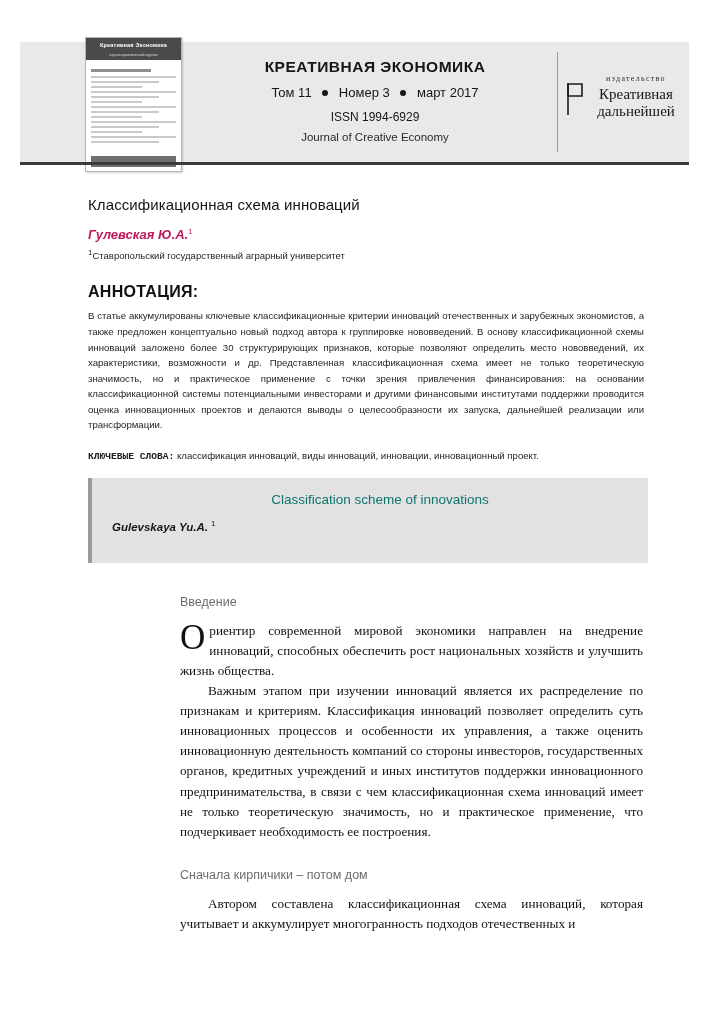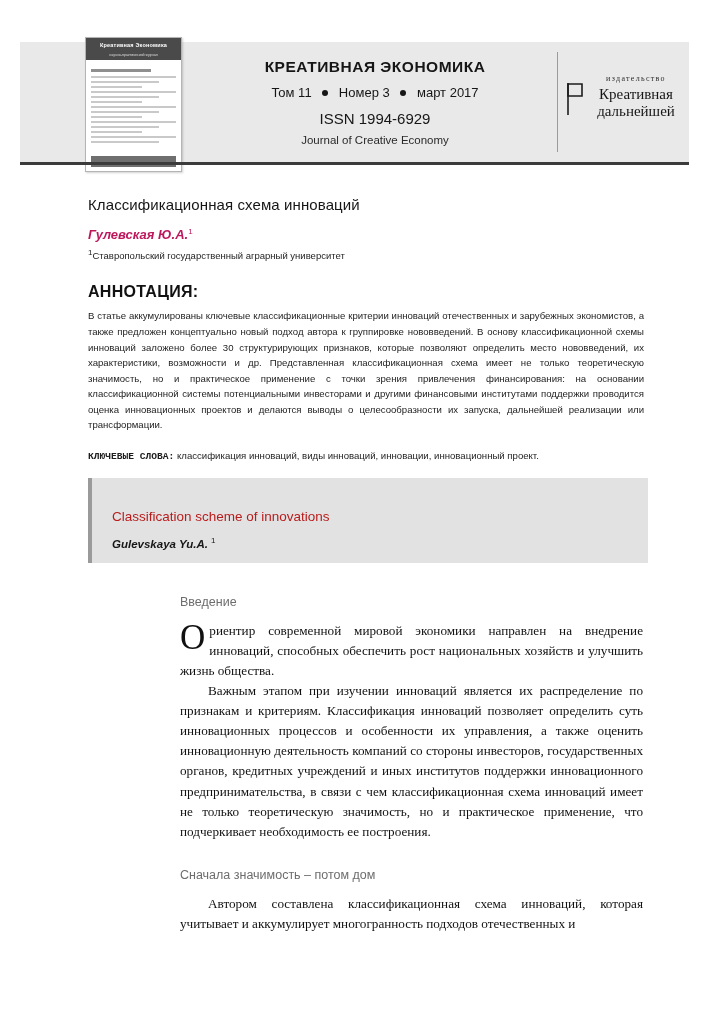--- a/index.html
+++ b/index.html
@@ -55,21 +55,21 @@
   .dot {
     display: inline-block;
     width: 6px;
     height: 6px;
     border-radius: 50%;
     background: #161616;
     margin: 0 7px 2px 7px;
     vertical-align: middle;
   }
   .journal-issn {
-    font-size: 15px;
+    font-size: 12px;
     color: #161616;
     margin: 0 0 7px 0;
     text-align: center;
   }
   .journal-en {
     font-size: 11.5px;
     color: #2a2a2a;
     margin: 0;
   }
 
@@ -219,22 +219,23 @@
     left: 88px;
     top: 478px;
     width: 556px;
     height: 85px;
     background: #e2e2e2;
     border-left: 4px solid #9a9a9a;
   }
   .en-inner { padding: 14px 0 0 20px; }
   .en-title {
     font-size: 13.5px;
-    color: #b91c1c;
-    margin: 17px 0 12px 0;
+    color: #0f766e;
+    margin: 0 0 12px 0;
+    text-align: center;
   }
   .en-author {
     font-size: 11.5px;
     font-style: italic;
     font-weight: bold;
     margin: 0 0 7px 0;
     color: #161616;
   }
   .en-author sup { font-size: 8px; font-style: normal; font-weight: normal; }
   .en-affil {
@@ -366,16 +367,16 @@
 
 <div class="body-col">
   <div class="section-head">Введение</div>
 
   <p class="para">
     <span class="dropcap">О</span><span>риентир современной мировой экономики направлен на внедрение инноваций, способных обеспечить рост национальных хозяйств и улучшить жизнь общества.</span>
   </p>
 
   <p class="para indent">Важным этапом при изучении инноваций является их распределение по признакам и критериям. Классификация инноваций позволяет определить суть инновационных процессов и особенности их управления, а также оценить инновационную деятельность компаний со стороны инвесторов, государственных органов, кредитных учреждений и иных институтов поддержки инновационного предпринимательства, в связи с чем классификационная схема инноваций имеет не только теоретическую значимость, но и практическое применение, что подчеркивает необходимость ее построения.</p>
 
-  <div class="section-head second">Сначала значимость – потом дом</div>
+  <div class="section-head second">Сначала кирпичики – потом дом</div>
 
   <p class="para indent">Автором составлена классификационная схема инноваций, которая учитывает и аккумулирует многогранность подходов отечественных и</p>
 </div>
 
 </body></html>

